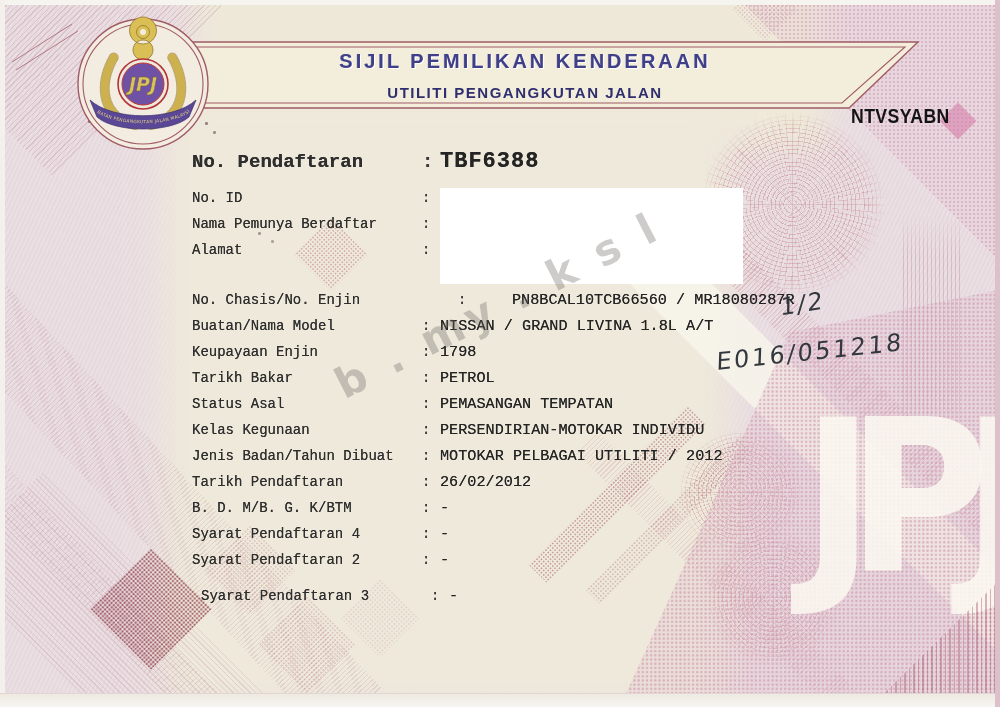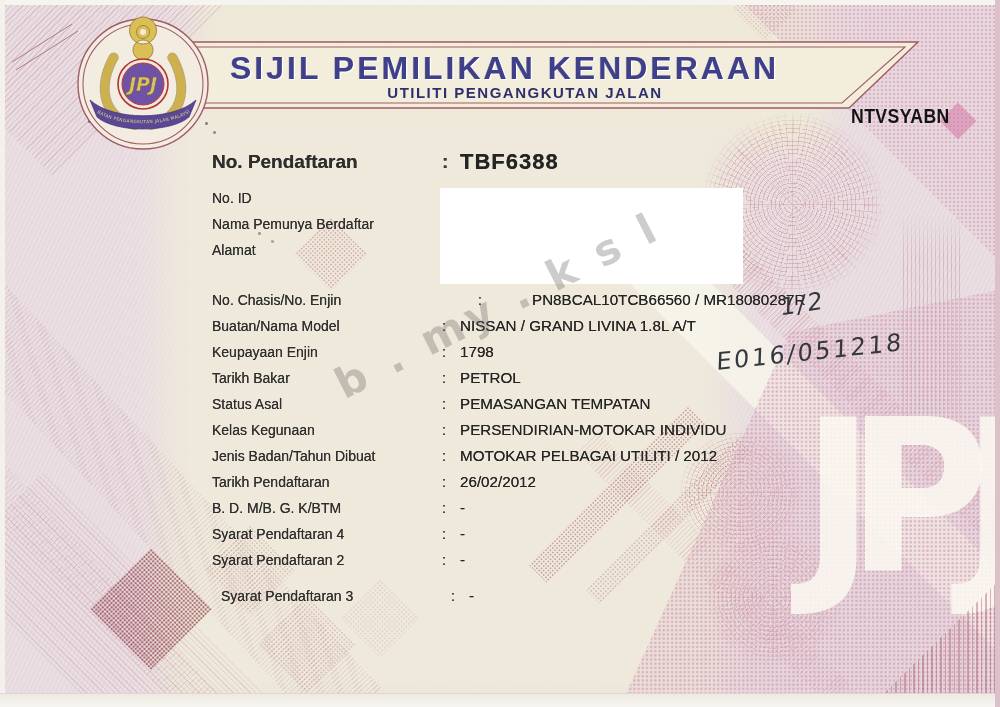--- a/index.html
+++ b/index.html
@@ -67,28 +67,28 @@
                205px 122px rgba(60,30,40,.5),213px 131px rgba(60,30,40,.45),258px 232px rgba(60,30,40,.4),271px 240px rgba(60,30,40,.35);}
 
   
   .edge-top{left:0;top:0;width:1000px;height:5px;background:#f6f4ee;}
   .edge-left{left:0;top:0;width:5px;height:707px;background:#f4f1ec;}
   .edge-bottom{left:0;top:693px;width:1000px;height:14px;background:linear-gradient(#eeeae2,#f7f6f2);border-top:1px solid rgba(160,120,130,.25);}
   .edge-right{left:995px;top:0;width:5px;height:707px;background:#dcc0ca;}
 
   
   .band-svg{left:0;top:0;width:1000px;height:165px;}
-  .title{left:230px;top:50px;width:590px;font-weight:bold;font-size:32px;letter-spacing:3px;
+  .title{left:230px;top:50px;width:590px;text-align:center;font-weight:bold;font-size:20px;letter-spacing:3px;
     color:#40408a;text-shadow:1.2px 1.2px 0 rgba(255,255,255,.95), -0.5px -0.5px 0 rgba(80,80,140,.35);}
   .subtitle{left:230px;top:84px;width:590px;text-align:center;font-weight:bold;font-size:15px;letter-spacing:1.5px;color:#2f2f70;}
   .serial{left:851px;top:104px;font-family:"Liberation Sans",sans-serif;font-weight:bold;font-size:21px;color:#141414;
     letter-spacing:.5px;transform:scaleX(.84);transform-origin:left top;}
 
   
-  .fields{left:212px;top:150px;width:625px;font-family:Liberation Sans, sans-serif;color:#2e2e2e;}
+  .fields{left:192px;top:150px;width:625px;font-family:Liberation Mono, monospace;color:#2e2e2e;}
   .row{display:grid;grid-template-columns:230px 18px auto;font-size:14px;line-height:20px;margin-bottom:6px;
        text-shadow:0 0 .5px rgba(40,40,40,.85);}
   .row .val{color:#242424;font-size:15.2px;white-space:nowrap;}
   .row .sep{text-align:left;color:#3a3a3a;}
   .row.big{font-size:19px;line-height:24px;font-weight:bold;margin-bottom:14px;}
   .row.big .val{font-size:22px;font-weight:bold;letter-spacing:1px;}
   .fields .row:nth-child(5){margin-top:30px;gap:36px;}
   .fields .row:nth-child(15){}
   .fields .row:nth-child(16){margin-top:16px;margin-left:9px;}
 

